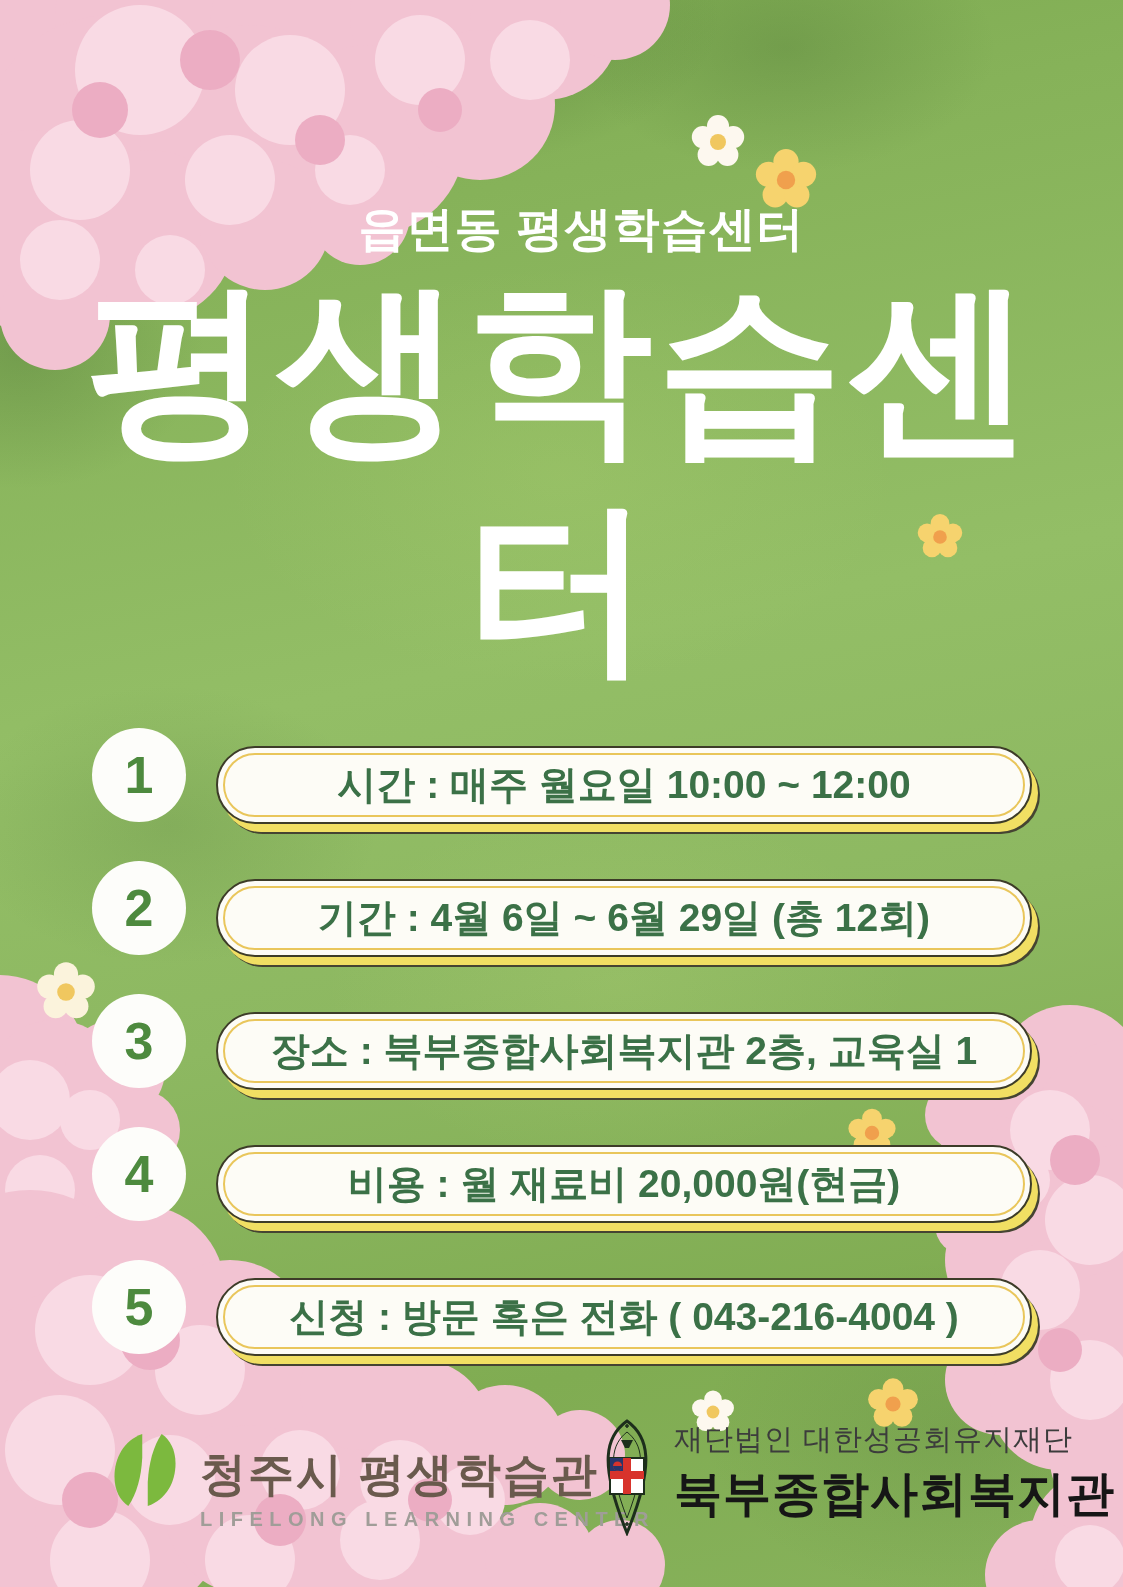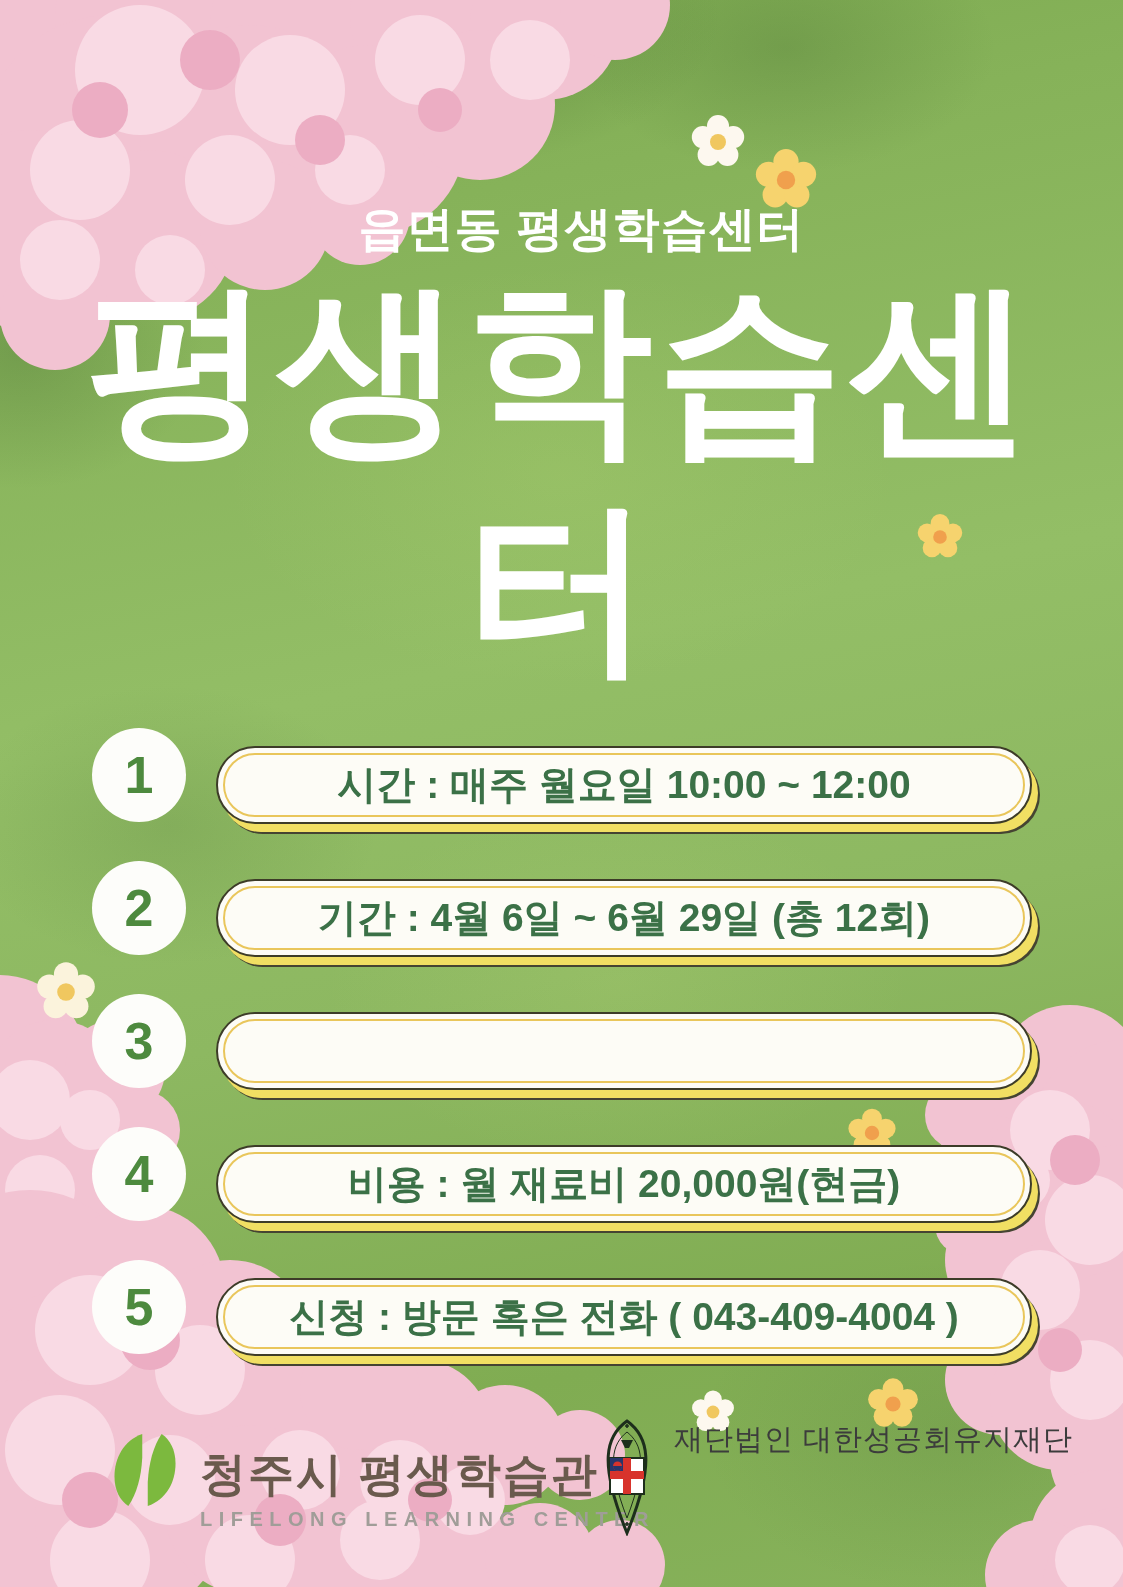--- a/index.html
+++ b/index.html
@@ -296,34 +296,35 @@
         <div class="numcircle">2</div>
         <div class="pill">
           <div class="ring"></div>
           <div class="txt">기간 : 4월 6일 ~ 6월 29일 (총 12회)</div>
         </div>
       </div>
       <div class="row">
         <div class="numcircle">3</div>
         <div class="pill">
           <div class="ring"></div>
+          <div class="txt">장소 : 북부종합사회복지관 2층, 교육실 1</div>
         </div>
       </div>
       <div class="row">
         <div class="numcircle">4</div>
         <div class="pill">
           <div class="ring"></div>
           <div class="txt">비용 : 월 재료비 20,000원(현금)</div>
         </div>
       </div>
       <div class="row">
         <div class="numcircle">5</div>
         <div class="pill">
           <div class="ring"></div>
-          <div class="txt">신청 : 방문 혹은 전화 ( 043-409-4004 )</div>
+          <div class="txt">신청 : 방문 혹은 전화 ( 043-216-4004 )</div>
         </div>
       </div>
     </div>
 
     <div class="footer">
       <div class="lg-left">
         <svg class="leaf" viewBox="0 0 80 90">
           <path d="M37 6 C17 13 7 32 7 52 C7 67 13 78 22 84 C31 71 36 52 37 32 Z" fill="#7cb93e"></path>
           <path d="M43 84 C63 77 73 58 73 38 C73 23 67 12 58 6 C49 19 44 38 43 58 Z" fill="#7cb93e"></path>
         </svg>
@@ -341,17 +342,18 @@
           <rect x="14" y="40" width="15" height="16" fill="#27356b"></rect>
           <circle cx="21.5" cy="48" r="4.5" fill="#d8332c"></circle>
           <path d="M17 48 a4.5 4.5 0 0 0 9 0" fill="#27356b"></path>
           <rect x="27" y="40" width="8" height="36" fill="#d8332c"></rect>
           <rect x="14" y="53" width="34" height="8" fill="#d8332c"></rect>
           <path d="M29 8 L33 8 M31 6 L31 10" stroke="#1d2e1c" stroke-width="1.6"></path>
           <path d="M29 106 L33 106 M31 104 L31 108" stroke="#1d2e1c" stroke-width="1.6"></path>
         </svg>
         <div class="txtcol">
           <div class="t1">재단법인 대한성공회유지재단</div>
+          <div class="t2">북부종합사회복지관</div>
         </div>
       </div>
     </div>
   </div>
 </div>
 
 </body></html>

